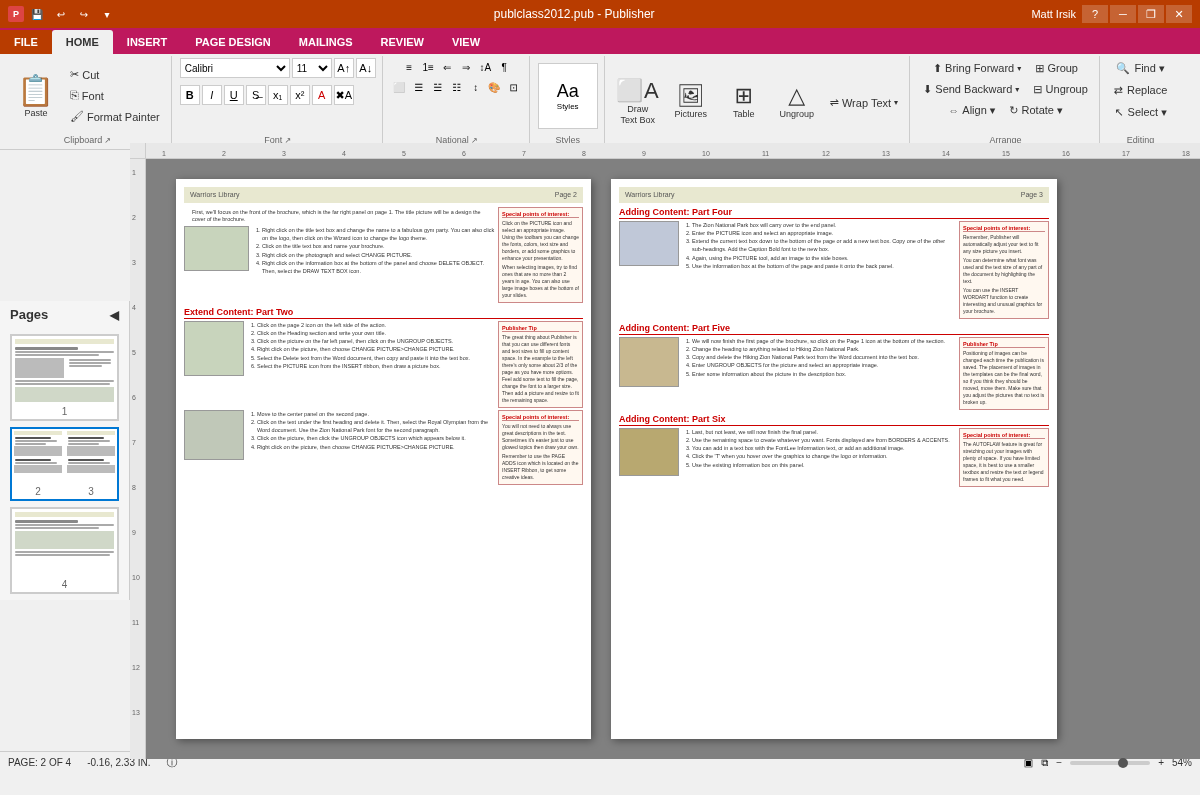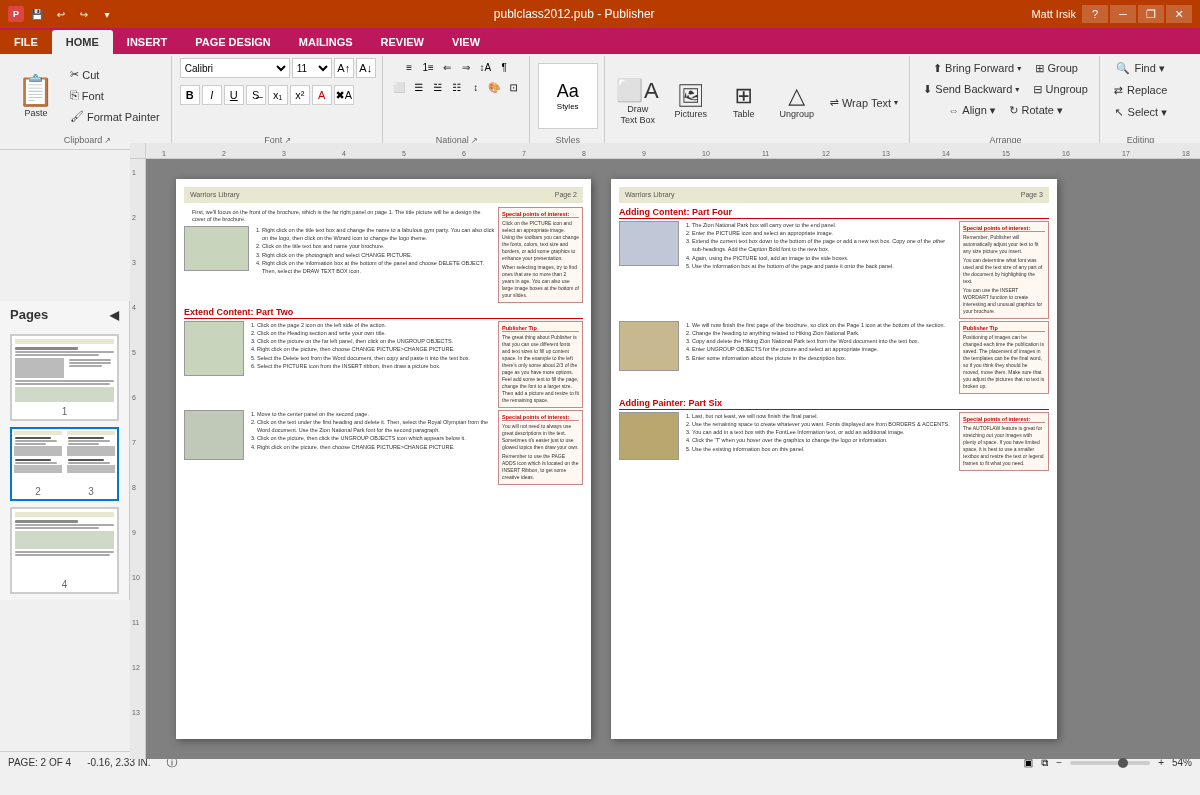--- a/index.html
+++ b/index.html
@@ -843,20 +843,21 @@
               </div>
             </div>
             <div class="page-sidebar-box" style="width:90px;">
               <div class="sidebar-title">Special points of interest:</div>
               <div style="font-size:5px;line-height:1.4;">Remember, Publisher will automatically adjust your text to fit any size picture you insert.</div>
               <div style="font-size:5px;line-height:1.4;margin-top:2px;">You can determine what font was used and the text size of any part of the document by highlighting the text.</div>
               <div style="font-size:5px;line-height:1.4;margin-top:2px;">You can use the INSERT WORDART function to create interesting and unusual graphics for your brochure.</div>
             </div>
           </div>
 
+          <div class="page-section-title">Adding Content: Part Five</div>
           <div style="display:flex;gap:3px;margin:2px 8px;">
             <div style="flex:1;">
               <div style="display:flex;gap:3px;">
                 <div style="width:60px;flex-shrink:0;">
                   <div style="background:#c8b890;width:60px;height:50px;border:1px solid #999;"></div>
                 </div>
                 <ol style="font-size:5.5px;color:#333;line-height:1.5;padding-left:10px;flex:1;">
                   <li>We will now finish the first page of the brochure, so click on the Page 1 icon at the bottom of the section.</li>
                   <li>Change the heading to anything related to Hiking Zion National Park.</li>
                   <li>Copy and delete the Hiking Zion National Park text from the Word document into the text box.</li>
@@ -864,21 +865,21 @@
                   <li>Enter some information about the picture in the description box.</li>
                 </ol>
               </div>
             </div>
             <div class="page-sidebar-box" style="width:90px;">
               <div class="sidebar-title">Publisher Tip</div>
               <div style="font-size:5px;line-height:1.4;">Positioning of images can be changed each time the publication is saved. The placement of images in the templates can be the final word, so if you think they should be moved, move them. Make sure that you adjust the pictures that no text is broken up.</div>
             </div>
           </div>
 
-          <div class="page-section-title">Adding Painter: Part Six</div>
+          <div class="page-section-title">Adding Content: Part Six</div>
           <div style="display:flex;gap:3px;margin:2px 8px;">
             <div style="flex:1;">
               <div style="display:flex;gap:3px;">
                 <div style="width:60px;flex-shrink:0;">
                   <div style="background:#b8a870;width:60px;height:48px;border:1px solid #999;"></div>
                 </div>
                 <ol style="font-size:5.5px;color:#333;line-height:1.5;padding-left:10px;flex:1;">
                   <li>Last, but not least, we will now finish the final panel.</li>
                   <li>Use the remaining space to create whatever you want. Fonts displayed are from BORDERS &amp; ACCENTS.</li>
                   <li>You can add in a text box with the FontLee Information text, or add an additional image.</li>

